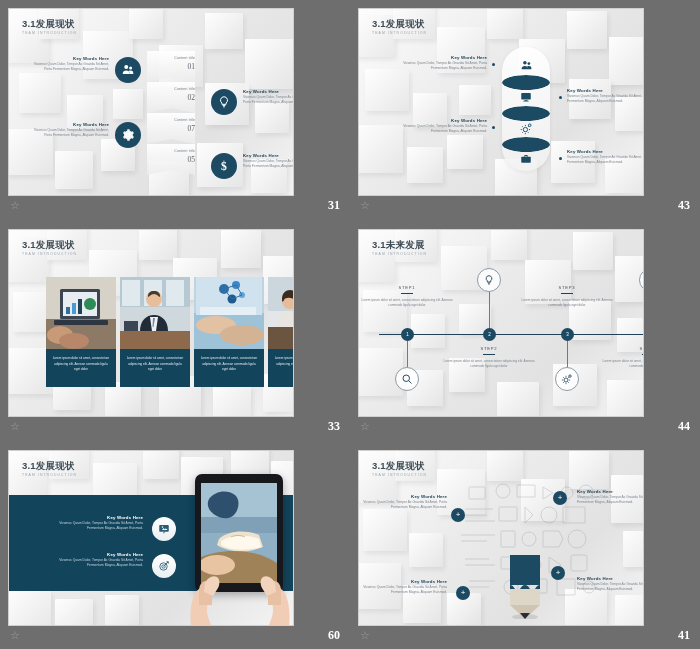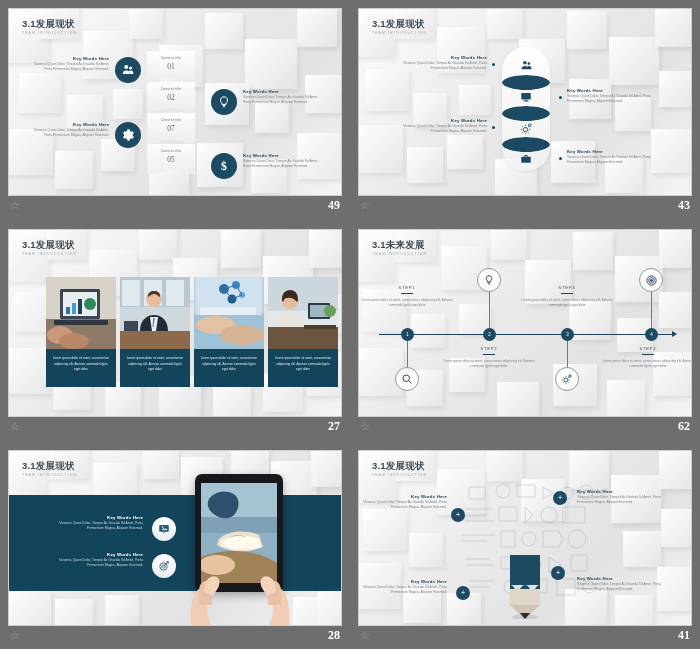--- a/index.html
+++ b/index.html
@@ -5,21 +5,21 @@
   * { margin:0; padding:0; box-sizing:border-box; }
   body {
     width:700px; height:649px; overflow:hidden;
     background:#6e6e6e;
     font-family:"Liberation Sans", sans-serif;
     -webkit-font-smoothing:antialiased;
   }
   .grid { display:grid; grid-template-columns:350px 350px; grid-template-rows:221px 221px 207px; width:700px; height:649px; }
   .cell { position:relative; padding:8px 8px 0 8px; }
   .slide {
-    position:relative; width:334px; height:188px; overflow:hidden;
+    position:relative; width:286px; height:188px; overflow:hidden;
     background:#f1f1f1;
     border:1px solid #cfcfcf;
   }
   .cell:nth-child(5) .slide, .cell:nth-child(6) .slide { height:176px; }
   .footbar { position:relative; width:334px; height:22px; }
   .cell:nth-child(5) .footbar, .cell:nth-child(6) .footbar { height:20px; }
   .pagenum { position:absolute; right:2px; top:2px; color:#fff; font-size:12px; font-weight:bold; font-family:"Liberation Serif", serif; }
   .staricon { position:absolute; left:2px; top:4px; width:12px; height:12px; color:#9b9b9b; font-size:11px; line-height:11px; }
 
   
@@ -47,21 +47,21 @@
 
   
   .s31 .txtL { position:absolute; width:78px; text-align:right; }
   .s31 .txtR { position:absolute; width:78px; text-align:left; }
   .s31 .ic { position:absolute; width:26px; height:26px; }
   .s31 .ribbon {
     position:absolute; left:138px; width:48px; height:31px;
     background:linear-gradient(180deg,rgba(255,255,255,.92),rgba(236,236,236,.85));
     box-shadow:0 1px 3px rgba(0,0,0,.08);
     clip-path:polygon(0 0,100% 0,100% 100%,50% 84%,0 100%);
-    text-align:center; padding-top:5px;
+    text-align:right; padding-top:5px;
   }
   .s31 .ribbon .rt { font-size:3.4px; color:#6f7880; letter-spacing:.2px; }
   .s31 .ribbon .rn { font-size:7.5px; color:#5d676f; margin-top:2px; font-family:"Liberation Serif", serif; }
 
   
   .s32 .spine { position:absolute; left:143px; top:38px; width:48px; height:124px;
      background:linear-gradient(180deg,rgba(255,255,255,.9),rgba(242,242,242,.8));
      border-radius:24px; box-shadow:0 1px 4px rgba(0,0,0,.07); }
   .s32 .lens { position:absolute; left:143px; width:48px; height:15px; background:#1b4a62;
      border-radius:50% / 50%; clip-path:ellipse(50% 50% at 50% 50%); }
@@ -202,21 +202,21 @@
             <text x="12" y="19" font-size="20" font-family="Liberation Serif, serif" font-weight="bold" text-anchor="middle" fill="#fff">$</text>
           </svg>
       </div>
       <div class="txtR" style="left:234px;top:144px">
         <div class="kw">Key Words Here</div>
         <div class="bd">Vivamus Quam Dolor, Tempor Ac Gravida Sit Amet, Porta Fermentum Magna, Aliquam Euismod.</div>
       </div>
     </div>
     <div class="footbar">
       <span class="staricon">☆</span>
-      <span class="pagenum">49</span>
+      <span class="pagenum">31</span>
     </div>
   </div>
 
   <div class="cell">
     <div class="slide s32">
       <div class="bg">
         <i style="left:-8px;top:6px;width:44px;height:42px"></i>
         <i style="left:34px;top:-10px;width:42px;height:40px"></i>
         <i style="left:78px;top:18px;width:48px;height:46px"></i>
         <i style="left:128px;top:-6px;width:36px;height:36px"></i>
@@ -404,21 +404,21 @@
               <rect x="42" y="28" width="18" height="12" fill="#9fb6c4"></rect>
               <rect x="36" y="48" width="32" height="4" fill="#4d3b2c"></rect>
               <circle cx="62" cy="34" r="6" fill="#6aa05a"></circle>
             </svg>
         </div>
         <div class="cap">Lorem ipsum dolor sit amet, consectetuer adipiscing elit. Aenean commodo ligula eget dolor</div>
       </div>
     </div>
     <div class="footbar">
       <span class="staricon">☆</span>
-      <span class="pagenum">27</span>
+      <span class="pagenum">33</span>
     </div>
   </div>
 
   <div class="cell">
     <div class="slide s34">
       <div class="bg">
         <i style="left:-8px;top:10px;width:44px;height:42px"></i>
         <i style="left:36px;top:-8px;width:42px;height:40px"></i>
         <i style="left:82px;top:16px;width:46px;height:44px"></i>
         <i style="left:132px;top:-6px;width:36px;height:36px"></i>
@@ -494,21 +494,21 @@
           </svg>
       </div>
       <div class="stem" style="left:292px;top:62px;height:36px"></div>
       <div class="node" style="left:286px;top:98px">4</div>
       <div class="stepttl" style="left:243px;top:116px">STEP4</div>
       <div class="ul" style="left:283px;top:124px"></div>
       <div class="stepbd" style="left:243px;top:129px">Lorem ipsum dolor sit amet, consectetuer adipiscing elit. Aenean commodo ligula eget dolor</div>
     </div>
     <div class="footbar">
       <span class="staricon">☆</span>
-      <span class="pagenum">62</span>
+      <span class="pagenum">44</span>
     </div>
   </div>
 
   <div class="cell">
     <div class="slide s35">
       <div class="bg">
         <i style="left:-6px;top:6px;width:44px;height:42px"></i>
         <i style="left:40px;top:-10px;width:40px;height:38px"></i>
         <i style="left:84px;top:12px;width:44px;height:42px"></i>
         <i style="left:134px;top:-8px;width:36px;height:36px"></i>
@@ -575,21 +575,21 @@
         <path d="M6 80c-2-20 2-34 8-38 5-3 9 2 9 8 0 5-1 9-1 13 0 6 2 10 5 17z" fill="#f0cdb4"></path>
         <path d="M14 44c0-6 3-10 7-10s6 4 6 10v14h-13z" fill="#e8c1a4"></path>
         <path d="M104 80c2-20-2-34-8-38-5-3-9 2-9 8 0 5 1 9 1 13 0 6-2 10-5 17z" fill="#f0cdb4"></path>
         <path d="M96 44c0-6-3-10-7-10s-6 4-6 10v14h13z" fill="#e8c1a4"></path>
         <path d="M20 36c3-6 8-8 12-6 3 2 3 7 1 11l-5 8-9-4z" fill="#f2d3bb"></path>
         <path d="M90 36c-3-6-8-8-12-6-3 2-3 7-1 11l5 8 9-4z" fill="#f2d3bb"></path>
       </svg>
     </div>
     <div class="footbar">
       <span class="staricon">☆</span>
-      <span class="pagenum">28</span>
+      <span class="pagenum">60</span>
     </div>
   </div>
 
   <div class="cell">
     <div class="slide s36">
       <div class="bg">
         <i style="left:-8px;top:8px;width:46px;height:44px"></i>
         <i style="left:36px;top:-8px;width:40px;height:38px"></i>
         <i style="left:78px;top:18px;width:48px;height:46px"></i>
         <i style="left:128px;top:-6px;width:36px;height:36px"></i>

